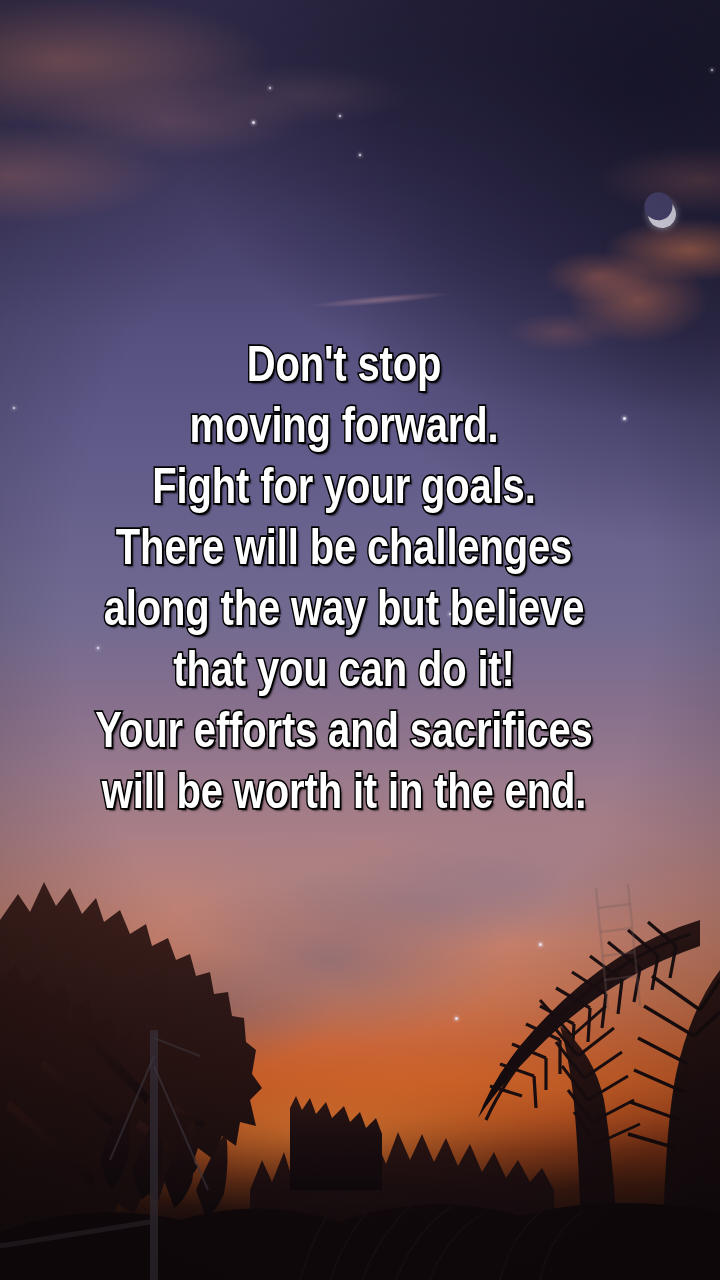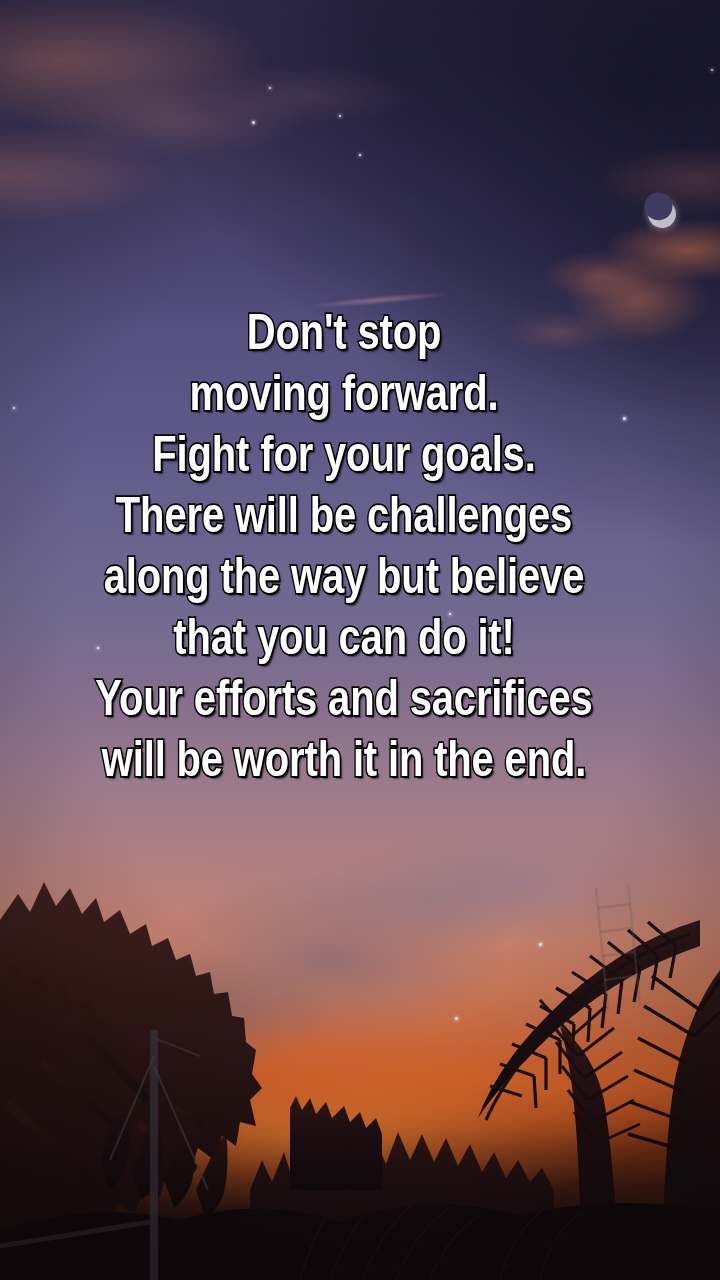--- a/index.html
+++ b/index.html
@@ -158,21 +158,21 @@
     bottom: 0;
     width: 720px;
     height: 420px;
   }
   .foliage svg { display: block; width: 720px; height: 420px; }
 
   
   #quote {
     position: absolute;
     left: 0;
-    top: 302px;
+    top: 334px;
     width: 688px;
     text-align: center;
     z-index: 10;
   }
   .quote-line {
     display: block;
     color: #ffffff;
     font-family: "Liberation Sans Narrow", "Liberation Sans", sans-serif;
     font-weight: bold;
     font-size: 50px;

